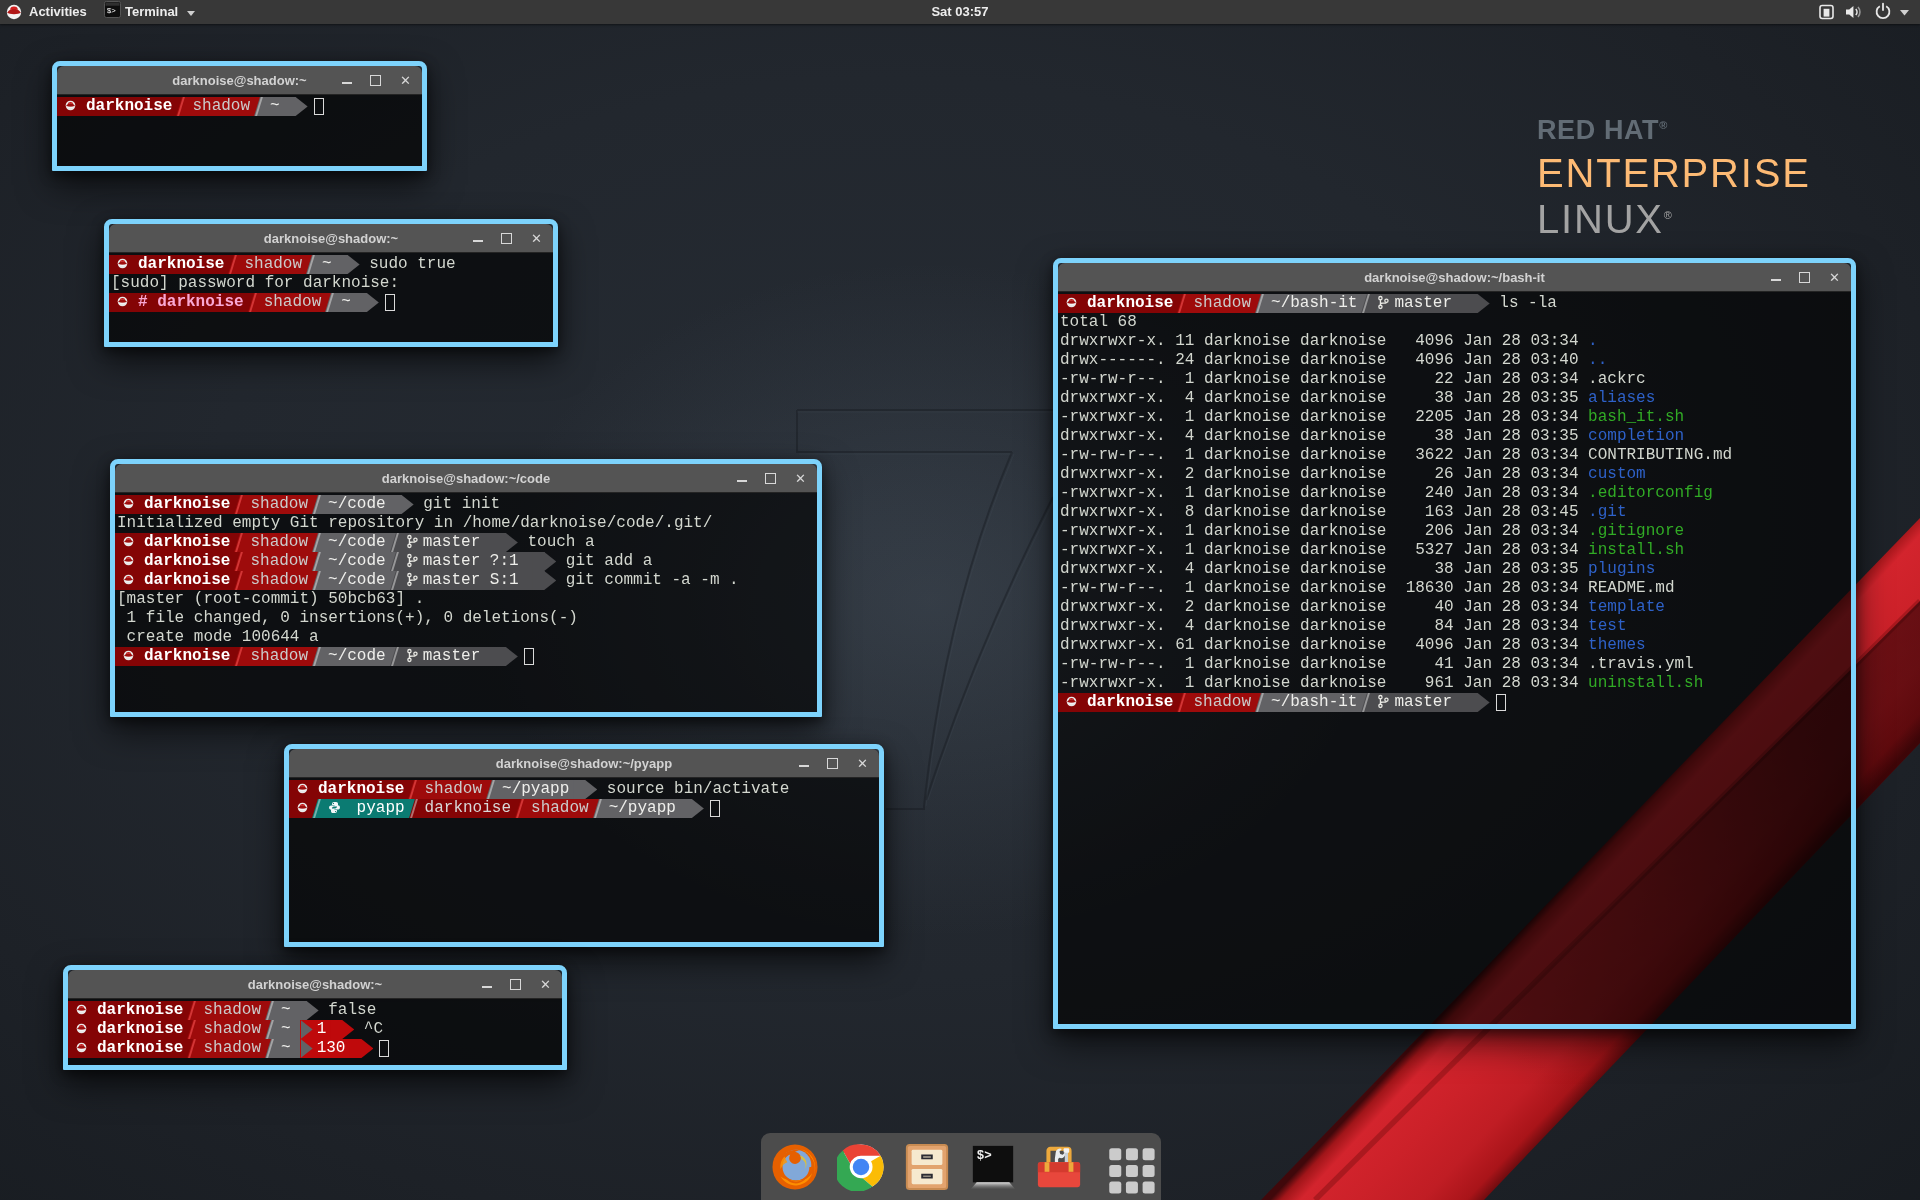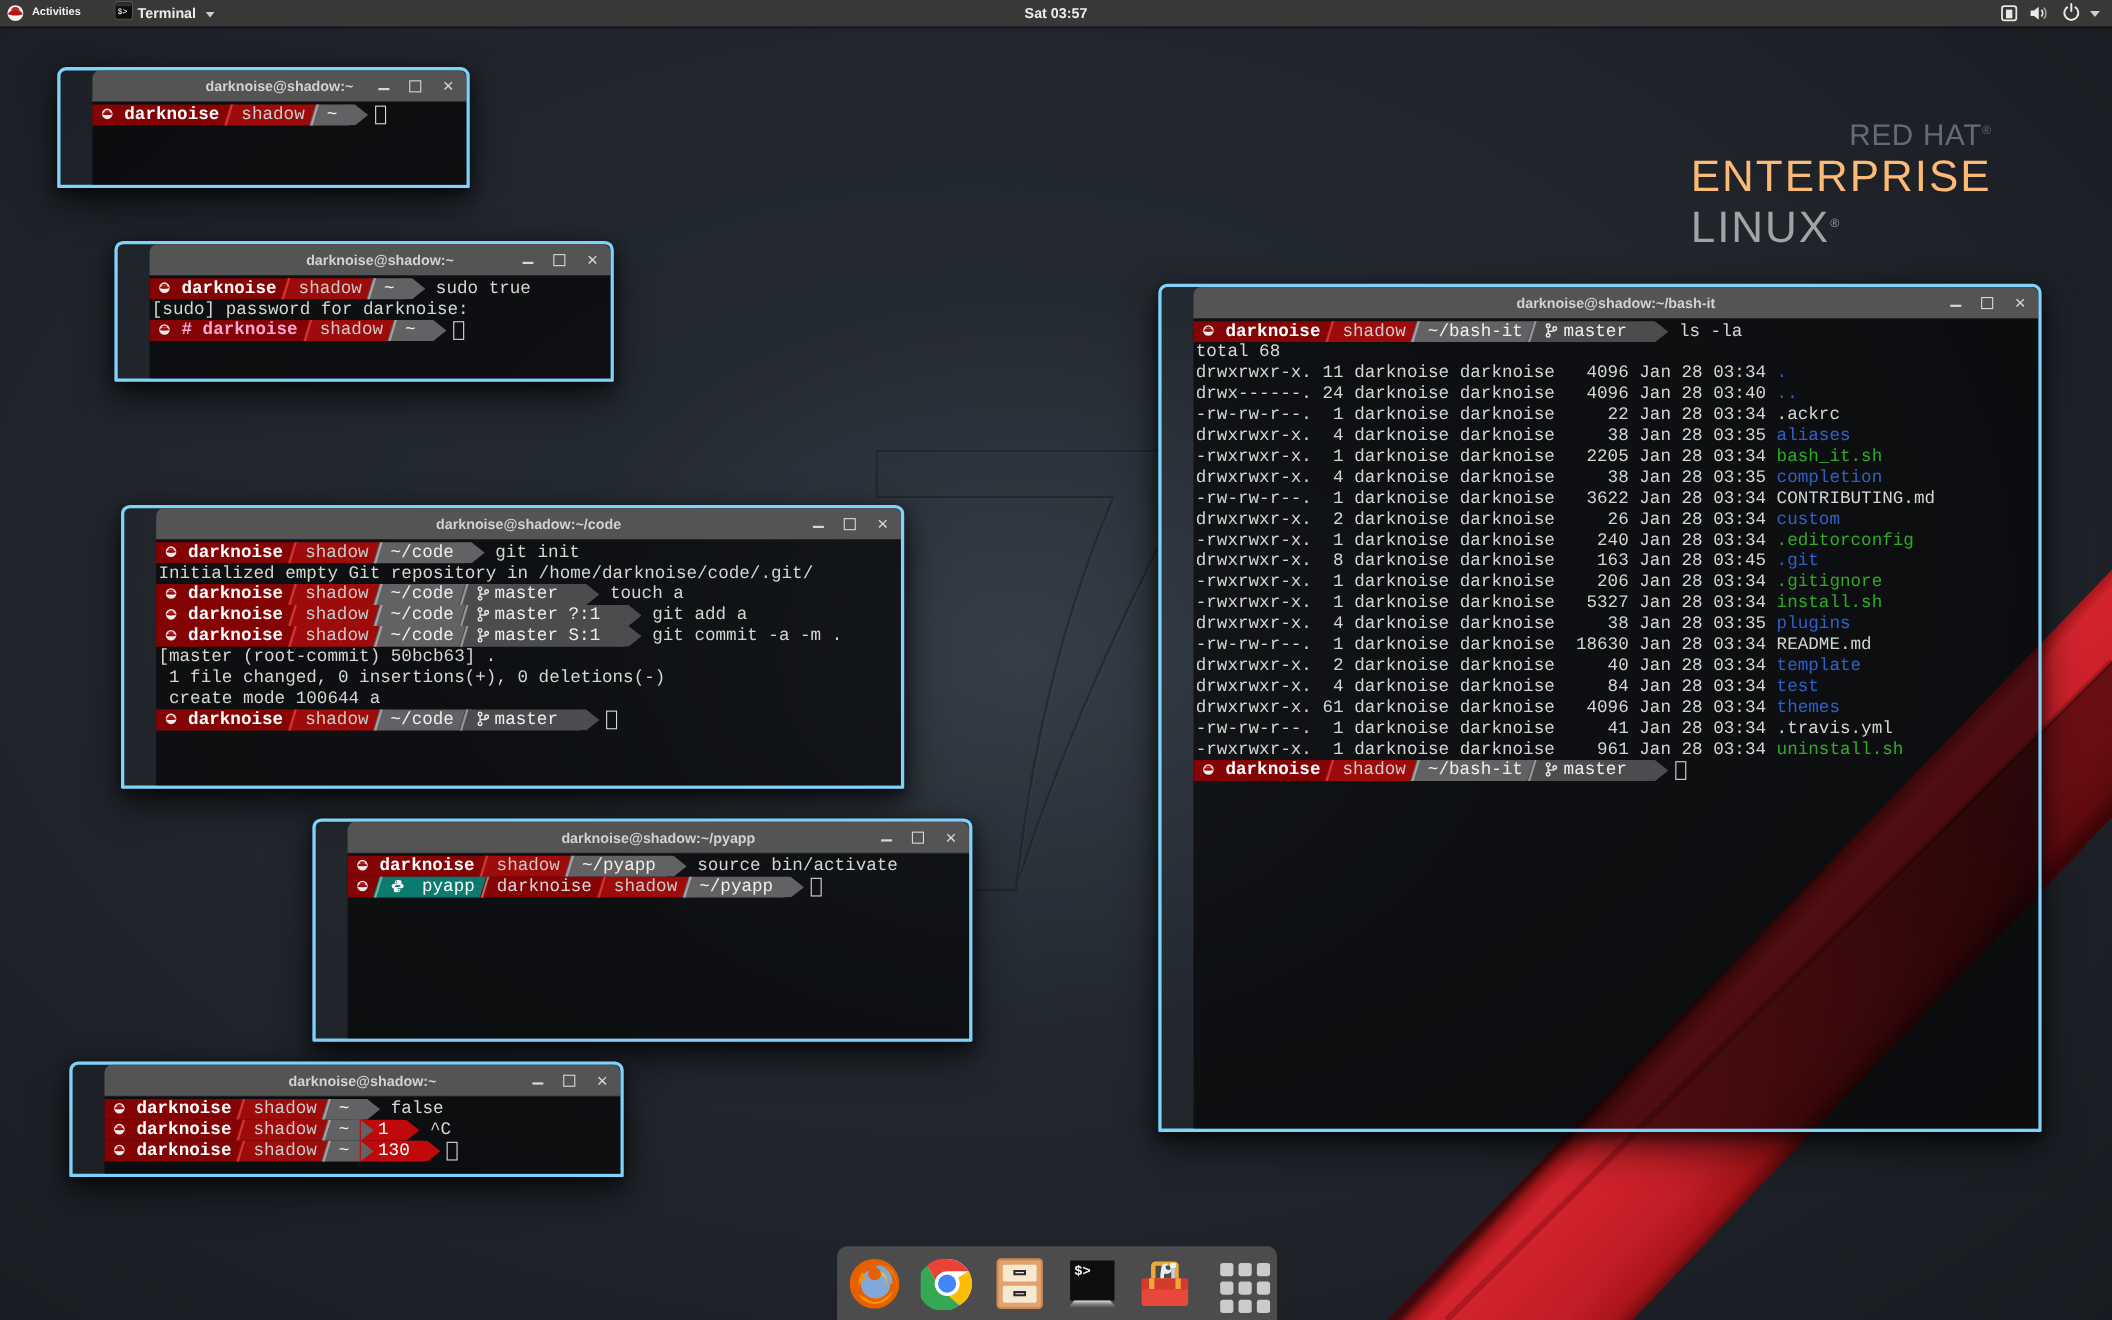--- a/index.html
+++ b/index.html
@@ -2,27 +2,27 @@
 <html><head><meta charset="utf-8"><title>d</title><style>
 html,body{margin:0;padding:0;width:1920px;height:1200px;overflow:hidden;background:#16191d;}
 body{position:relative;font-family:"Liberation Sans",sans-serif;}
 #wall{position:absolute;left:0;top:0;width:1920px;height:1200px;
  background:
   radial-gradient(ellipse 620px 470px at 930px 600px, rgba(116,132,148,0.20), rgba(116,132,148,0) 72%),
   radial-gradient(ellipse 1500px 1000px at 46% 44%, #262c34 0%, #22272e 45%, #1d2127 72%, #171b20 100%);
 }
 svg.deco{position:absolute;left:0;top:0;}
 #logo{position:absolute;left:1537px;top:105px;color:#626c75;}
-#logo .rh{font-size:27px;font-weight:normal;letter-spacing:0.6px;line-height:29px;text-align:right;}
+#logo .rh{font-size:27px;font-weight:bold;letter-spacing:0.6px;line-height:40px;}
 #logo .en{font-size:40px;line-height:42px;letter-spacing:1.8px;margin-top:2px;color:#fdba74;}
 #logo .li{font-size:40px;line-height:42px;letter-spacing:1.8px;color:#a3a3a3;}
 #logo sup{font-size:11px;}
 
-.win{position:absolute;box-sizing:border-box;border:3px solid #7dd3fc;border-radius:8px 8px 1px 1px;
- box-shadow:0 14px 34px rgba(0,0,0,0.62), 0 4px 12px rgba(0,0,0,0.5);padding-left:29px;}
+.win{position:absolute;box-sizing:border-box;border:5px solid #7dd3fc;border-radius:8px 8px 1px 1px;
+ box-shadow:0 14px 34px rgba(0,0,0,0.62), 0 4px 12px rgba(0,0,0,0.5);}
 .tb{position:relative;height:28px;background:#545454;border-bottom:1px solid #242424;border-radius:7px 7px 0 0;}
 .ti{position:absolute;left:0;right:0;top:0;text-align:center;line-height:29px;font-size:13px;font-weight:bold;color:#d2d2d2;}
 .btn{position:absolute;top:0;height:29px;line-height:29px;color:#d8d8d8;font-size:12px;}
 .bx{right:11px;font-size:13px;}
 .bmax{right:41px;}
 .bmin{right:70px;}
 .bmax i{display:block;width:9px;height:9px;border:1.5px solid #d8d8d8;margin-top:9px;}
 .bmin i{display:block;width:10px;height:2px;background:#d8d8d8;margin-top:16px;}
 .bd{position:relative;background:rgba(1,1,1,0.63);height:calc(100% - 31px);overflow:hidden;padding:2px 0 0 2px;}
 
@@ -38,21 +38,21 @@
 .arr{display:inline-block;vertical-align:top;height:19px;width:24px;margin-left:-6px;background:var(--c);
  clip-path:polygon(0 0,12px 0,24px 9.5px,12px 19px,0 19px);}
 .parr{display:inline-block;vertical-align:top;position:relative;z-index:2;height:19px;width:12px;margin-right:-12px;background:var(--c);
  clip-path:polygon(0 0,12px 9.5px,0 19px);}
 .cur{display:inline-block;vertical-align:top;width:8px;height:15px;border:1.5px solid #dadada;margin-left:6px;margin-top:1px;}
 svg.hat{vertical-align:-1px;margin-right:10px;}
 svg.py{vertical-align:-2px;margin-right:6px;}
 svg.br{vertical-align:-3px;margin-right:5px;}
 
 #topbar{position:absolute;left:0;top:0;width:1920px;height:24px;background:#383838;box-shadow:0 1px 2px rgba(0,0,0,0.5);z-index:50;}
-#topbar .act{position:absolute;left:29px;top:0;line-height:24px;font-size:10px;font-weight:bold;color:#ededed;}
+#topbar .act{position:absolute;left:29px;top:0;line-height:24px;font-size:13px;font-weight:bold;color:#ededed;}
 #topbar .appico{position:absolute;left:104px;top:1px;}
 #topbar .app{position:absolute;left:125px;top:0;line-height:24px;font-size:13px;font-weight:bold;color:#ededed;}
 #topbar .carr{position:absolute;left:187px;top:11px;width:0;height:0;border-left:4px solid transparent;border-right:4px solid transparent;border-top:5px solid #cfcfcf;}
 #topbar .clock{position:absolute;left:0;width:1920px;text-align:center;line-height:24px;font-size:13px;font-weight:bold;color:#ededed;}
 #topbar .hatico{position:absolute;left:6px;top:4px;}
 #topbar .sysico{position:absolute;top:0;height:24px;}
 
 #dock{position:absolute;left:761px;top:1133px;width:400px;height:67px;background:#4c4c4c;border-radius:9px 9px 0 0;z-index:40;}
 #dock .ic{position:absolute;top:10px;width:48px;height:48px;}
 </style></head>

